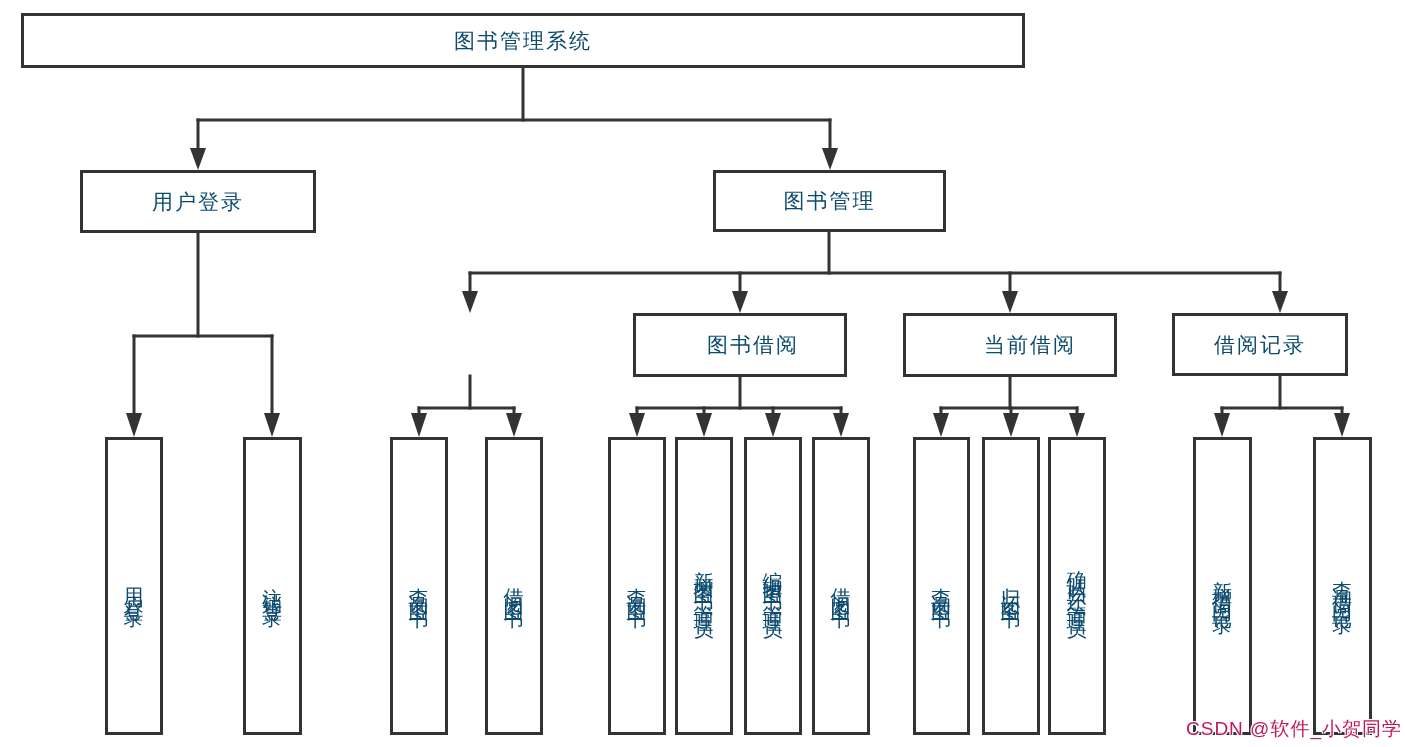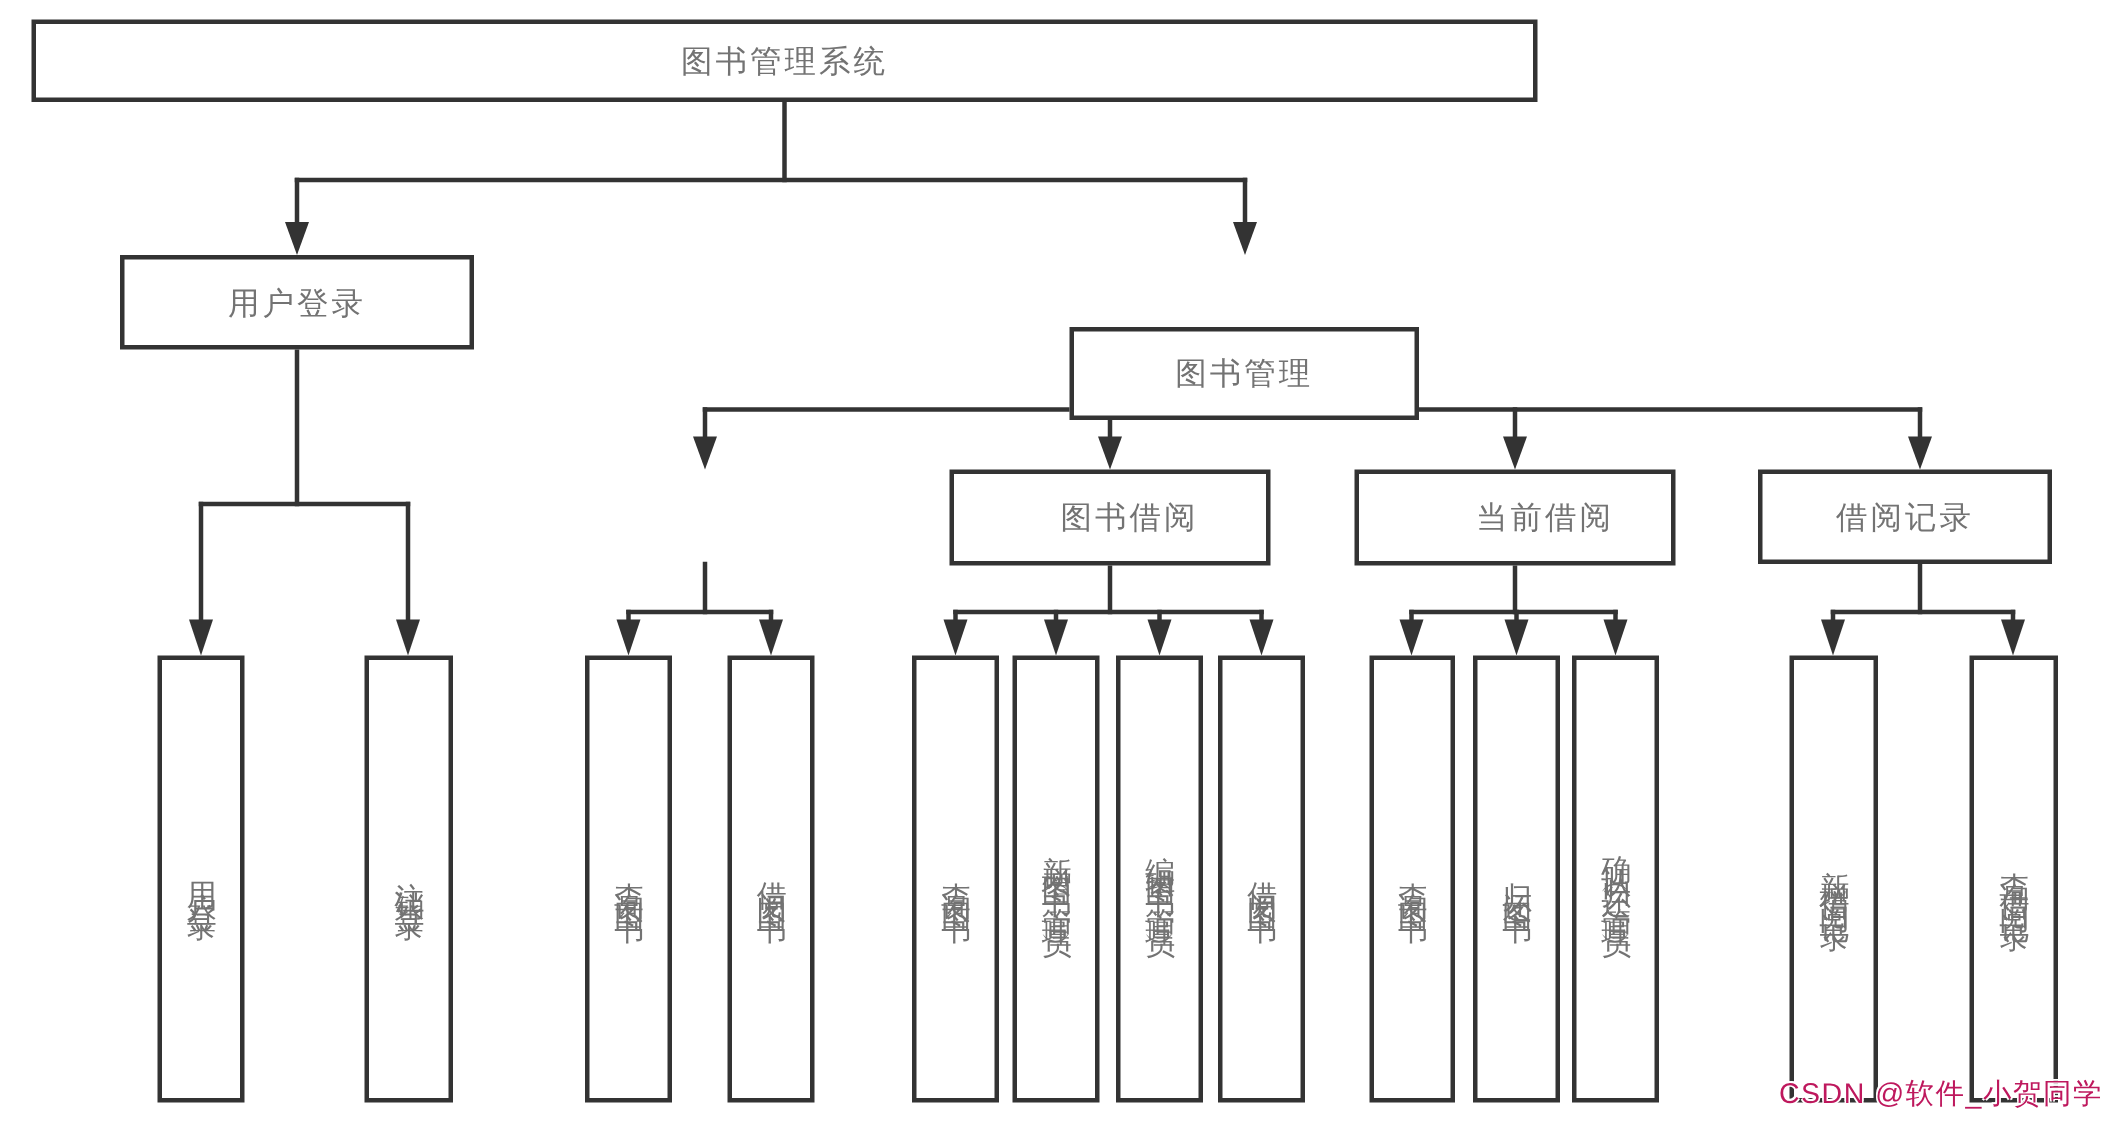--- a/index.html
+++ b/index.html
@@ -12,21 +12,21 @@
   }
   #connectors{position:absolute;left:0;top:0;z-index:1;}
   .node{
     position:absolute;
     box-sizing:border-box;
     border:3px solid #333333;
     background:#ffffff;
     display:flex;
     align-items:center;
     justify-content:center;
-    color:#737373;
+    color:#0c4a6e;
     z-index:2;
   }
   .hnode{font-size:21px;letter-spacing:2px;}
   .vnode{font-size:20px;}
   .vtext{
     writing-mode:vertical-rl;
     -webkit-writing-mode:vertical-rl;
     text-orientation:mixed;
     letter-spacing:7px;
     line-height:1.1;
@@ -121,31 +121,31 @@
     </g>
   </svg>
 
   <div class="node hnode" style="left:21px;top:13px;width:1004px;height:55px;">
     <span>图书管理系统</span>
   </div>
 
   <div class="node hnode" style="left:80px;top:170px;width:236px;height:63px;">
     <span>用户登录</span>
   </div>
-  <div class="node hnode" style="left:713px;top:170px;width:233px;height:62px;margin-top:48px;">
+  <div class="node hnode" style="left:713px;top:170px;width:233px;height:62px;">
     <span>图书管理</span>
   </div>
 
   <div class="node hnode" style="left:633px;top:313px;width:214px;height:64px;padding-left:26px;">
     <span>图书借阅</span>
   </div>
   <div class="node hnode" style="left:903px;top:313px;width:214px;height:64px;padding-left:40px;">
     <span>当前借阅</span>
   </div>
-  <div class="node hnode" style="left:1172px;top:313px;width:196px;height:63px;">
+  <div class="node hnode" style="left:1172px;top:313px;width:176px;height:63px;">
     <span>借阅记录</span>
   </div>
 
   <div class="node vnode" style="left:105px;top:437px;width:58px;height:298px;">
     <span class="vtext">用户登录</span>
   </div>
   <div class="node vnode" style="left:243px;top:437px;width:59px;height:298px;">
     <span class="vtext">注销登录</span>
   </div>
 

